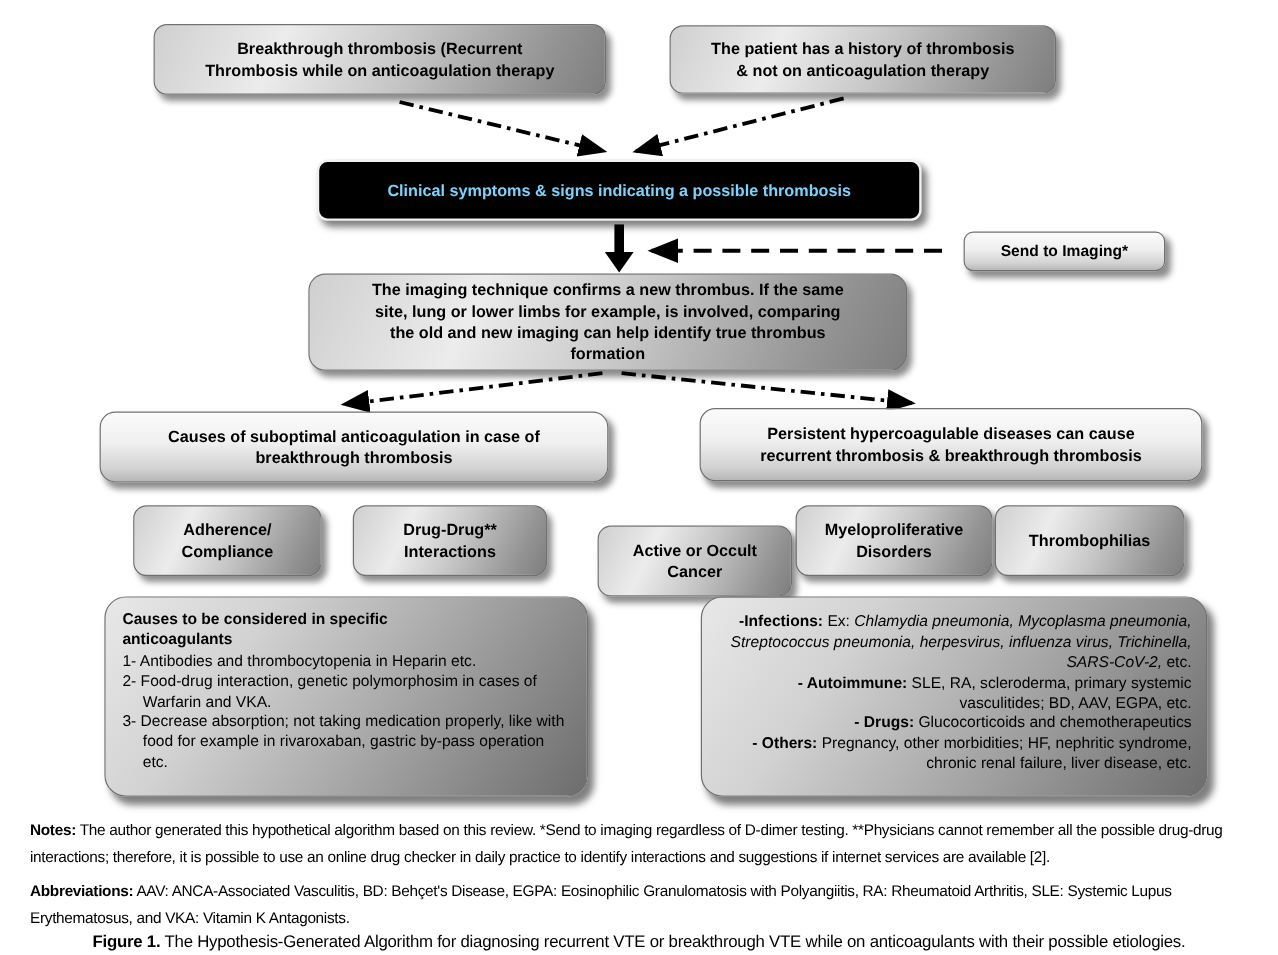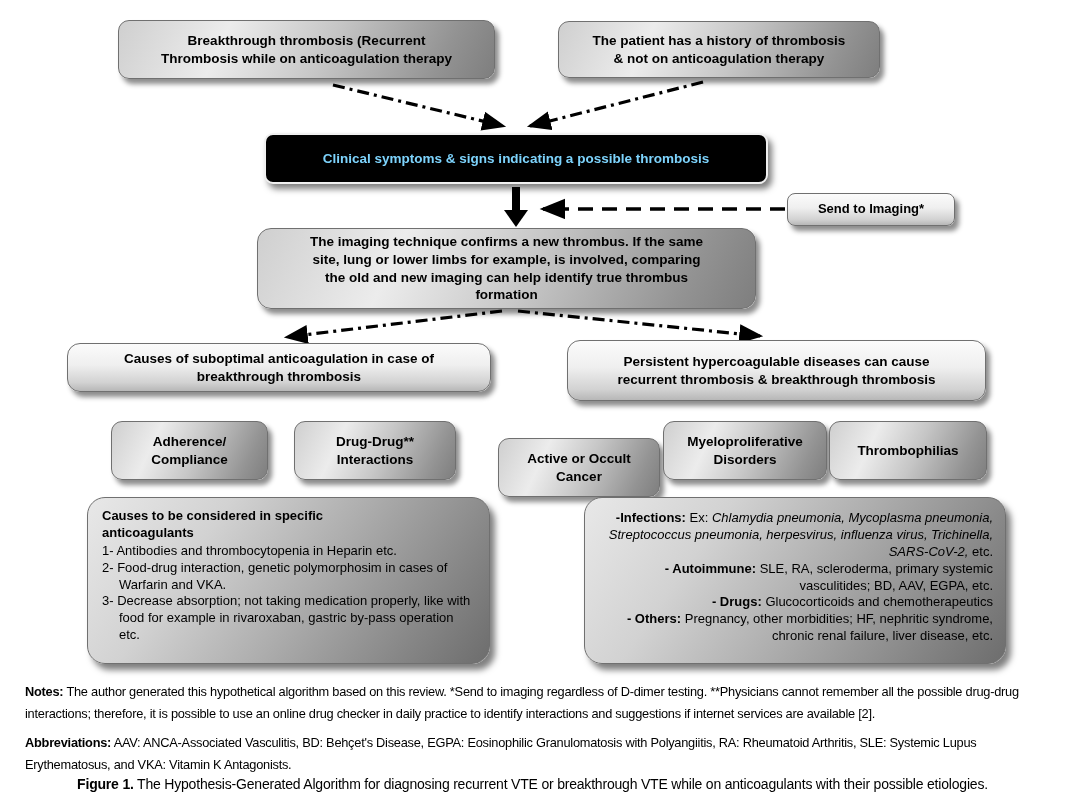--- a/index.html
+++ b/index.html
@@ -8,21 +8,21 @@
     font-family:"Liberation Sans",sans-serif;color:#000;overflow:hidden;
   }
   .box{
     position:absolute;display:flex;align-items:center;justify-content:center;
     text-align:center;font-weight:bold;font-size:13.5px;line-height:1.3;
     border:1px solid #707070;border-radius:11px;
     box-shadow:4px 5px 5px rgba(0,0,0,0.45);
     white-space:pre-line;padding:2px 8px;box-sizing:border-box;
   }
   .g-med{background:linear-gradient(115deg,#cfcfcf 0%,#ececec 28%,#c6c6c6 55%,#939393 85%,#7e7e7e 100%);}
-  .g-light{background:linear-gradient(180deg,#fbfbfb 0%,#efefef 45%,#d2d2d2 82%,#b7b7b7 100%);}
+  .g-light{background:linear-gradient(180deg,#fbfbfb 0%,#efefef 45%,#d2d2d2 82%,#b7b7b7 100%);margin-left:16px;}
   .g-dark{background:linear-gradient(125deg,#e8e8e8 0%,#d2d2d2 28%,#adadad 55%,#868686 82%,#6d6d6d 100%);}
   .black-box{
     background:#000;color:#7dd3fc;border:2px solid #f0f0f0;border-radius:9px;
     box-shadow:4px 5px 6px rgba(0,0,0,0.5);
   }
   .detail{
     position:absolute;border:1px solid #707070;border-radius:18px;
     box-shadow:5px 6px 6px rgba(0,0,0,0.5);
     font-size:13px;line-height:1.3;text-align:left;
     padding:10px 12px 8px 14px;box-sizing:border-box;
@@ -59,35 +59,35 @@
 
     <path d="M516,187 L516,212" stroke="#000" stroke-width="8" fill="none"></path>
     <polygon points="504,210 528,210 516,227" fill="#000"></polygon>
 
     <path d="M785,209 L543,209" stroke="#000" stroke-width="3.4" fill="none" stroke-dasharray="15 9" marker-end="url(#ah)"></path>
 
     <path d="M502,311 L287,337" stroke="#000" stroke-width="3.2" fill="none" stroke-dasharray="12 5 3 5" marker-end="url(#ah)"></path>
     <path d="M518,311 L760,336" stroke="#000" stroke-width="3.2" fill="none" stroke-dasharray="12 5 3 5" marker-end="url(#ah)"></path>
   </svg>
 
-  <div class="box g-med" style="left:118px;top:20px;width:377px;height:59px;">Breakthrough thrombosis (Recurrent
+  <div class="box g-med" style="left:128px;top:20px;width:377px;height:59px;">Breakthrough thrombosis (Recurrent
 Thrombosis while on anticoagulation therapy</div>
   <div class="box g-med" style="left:558px;top:21px;width:322px;height:57px;">The patient has a history of thrombosis
 &amp; not on anticoagulation therapy</div>
 
   <div class="box black-box" style="left:264px;top:133px;width:504px;height:51px;">Clinical symptoms &amp; signs indicating a possible thrombosis</div>
 
   <div class="box g-light" style="left:787px;top:193px;width:168px;height:33px;border-radius:8px;font-size:13px;">Send to Imaging*</div>
 
   <div class="box g-med" style="left:257px;top:228px;width:499px;height:81px;border-radius:14px;">The imaging technique confirms a new thrombus. If the same
 site, lung or lower limbs for example, is involved, comparing
 the old and new imaging can help identify true thrombus
 formation</div>
 
-  <div class="box g-light" style="left:67px;top:343px;width:424px;height:49px;border-radius:13px;">Causes of suboptimal anticoagulation in case of
+  <div class="box g-light" style="left:67px;top:343px;width:424px;height:59px;border-radius:13px;">Causes of suboptimal anticoagulation in case of
 breakthrough thrombosis</div>
   <div class="box g-light" style="left:567px;top:340px;width:419px;height:61px;border-radius:13px;">Persistent hypercoagulable diseases can cause
 recurrent thrombosis &amp; breakthrough thrombosis</div>
 
   <div class="box g-med" style="left:111px;top:421px;width:157px;height:59px;">Adherence/
 Compliance</div>
   <div class="box g-med" style="left:294px;top:421px;width:162px;height:59px;">Drug-Drug**
 Interactions</div>
   <div class="box g-med" style="left:498px;top:421px;width:162px;height:59px;margin-top:17px;">Active or Occult
 Cancer</div>

